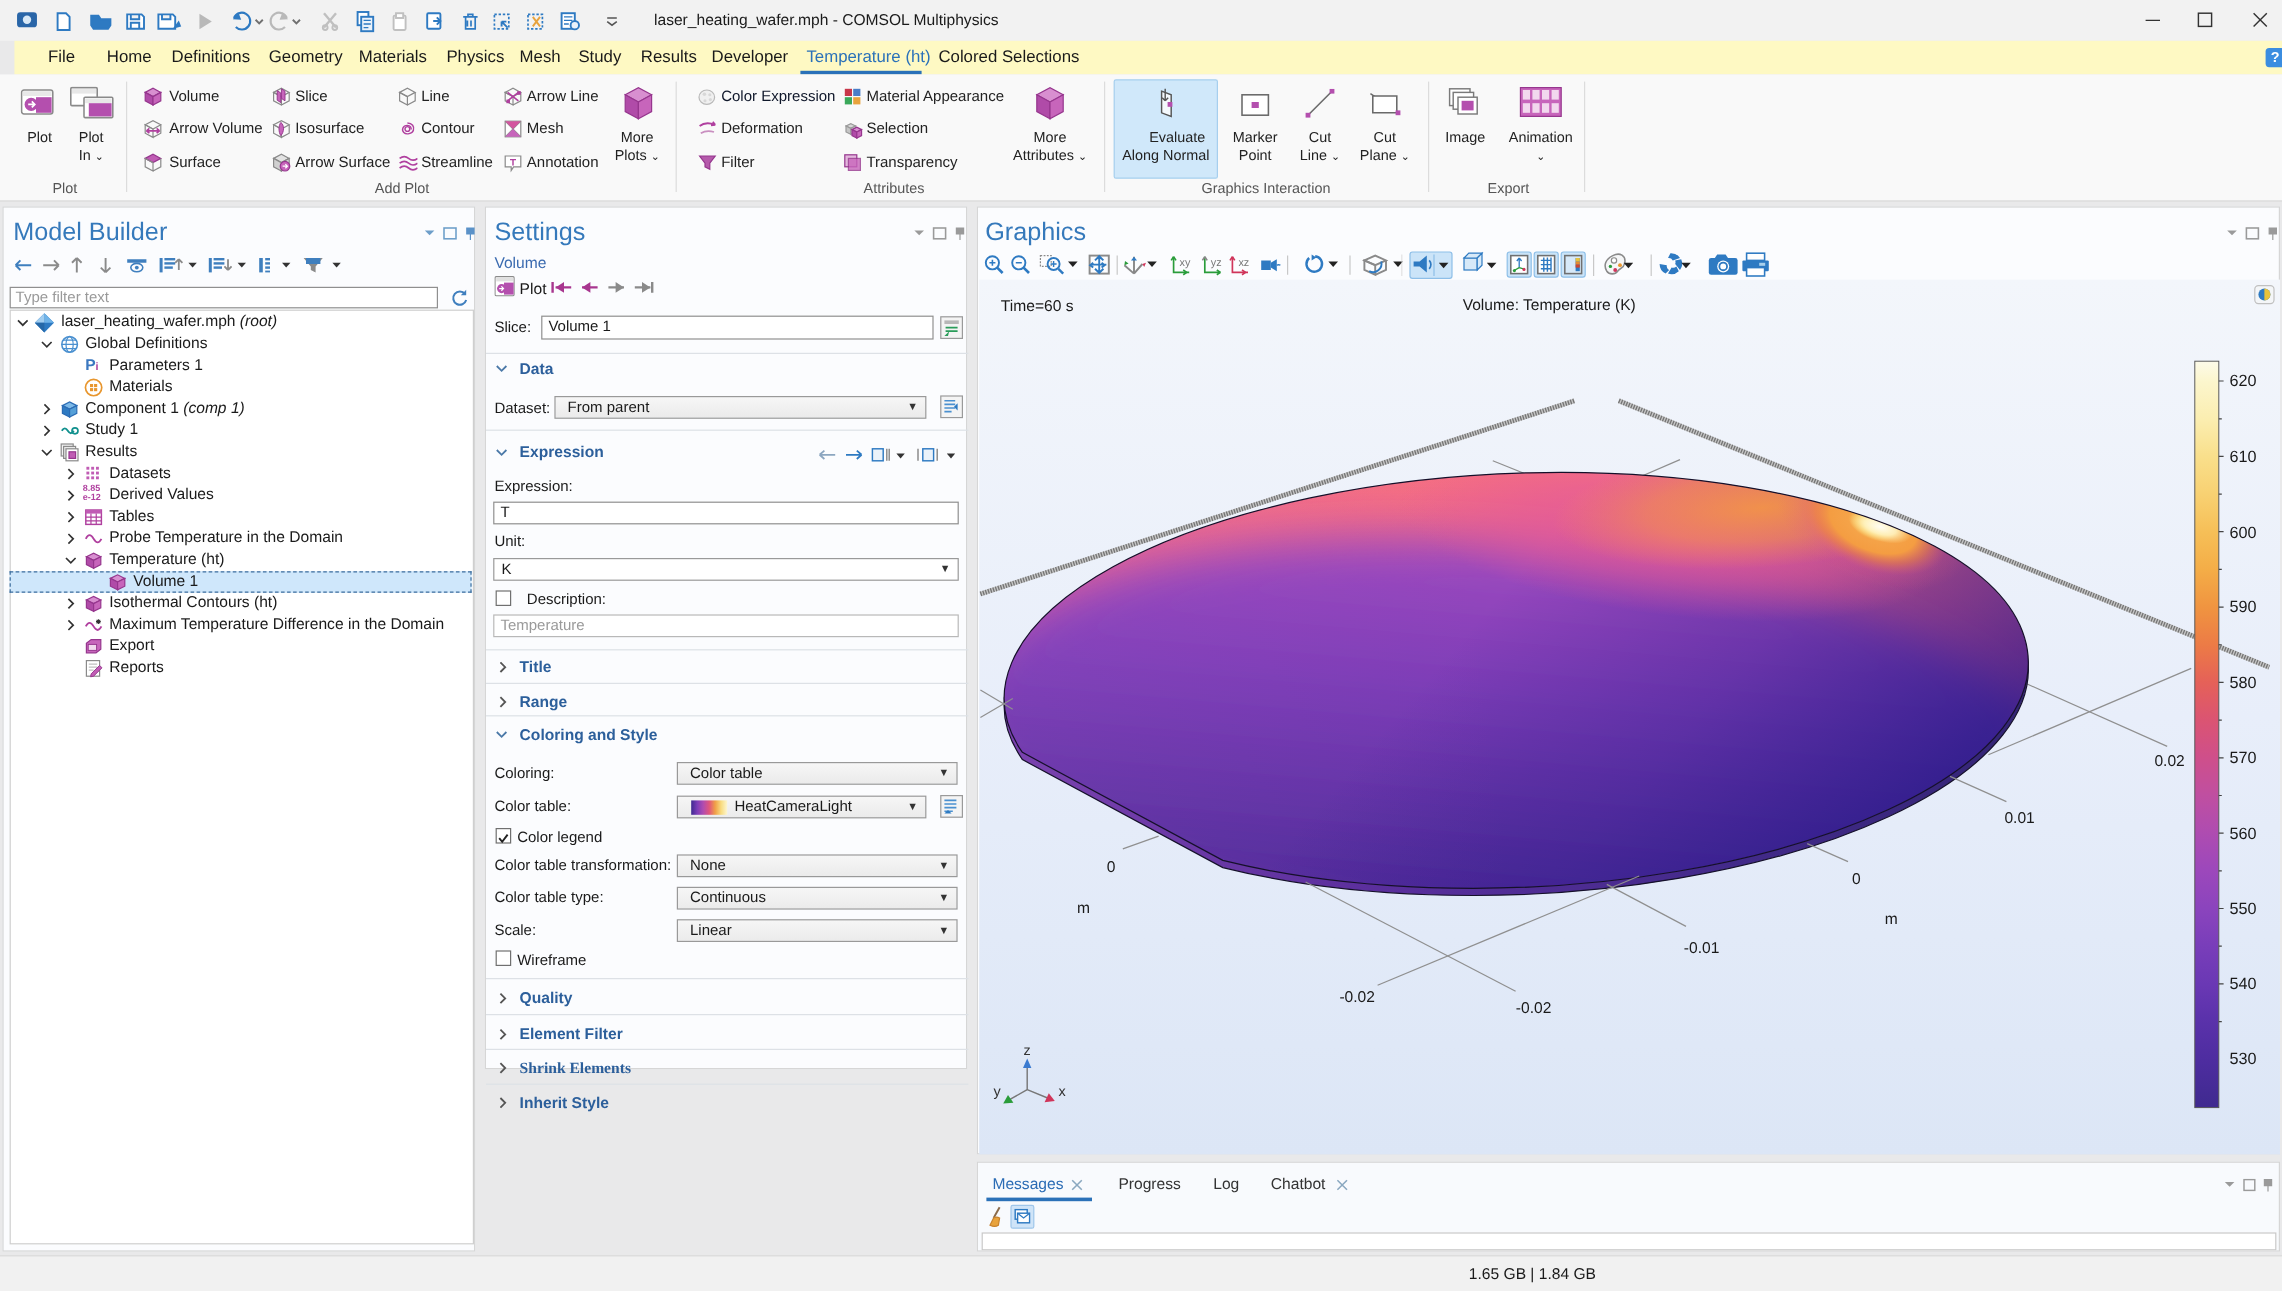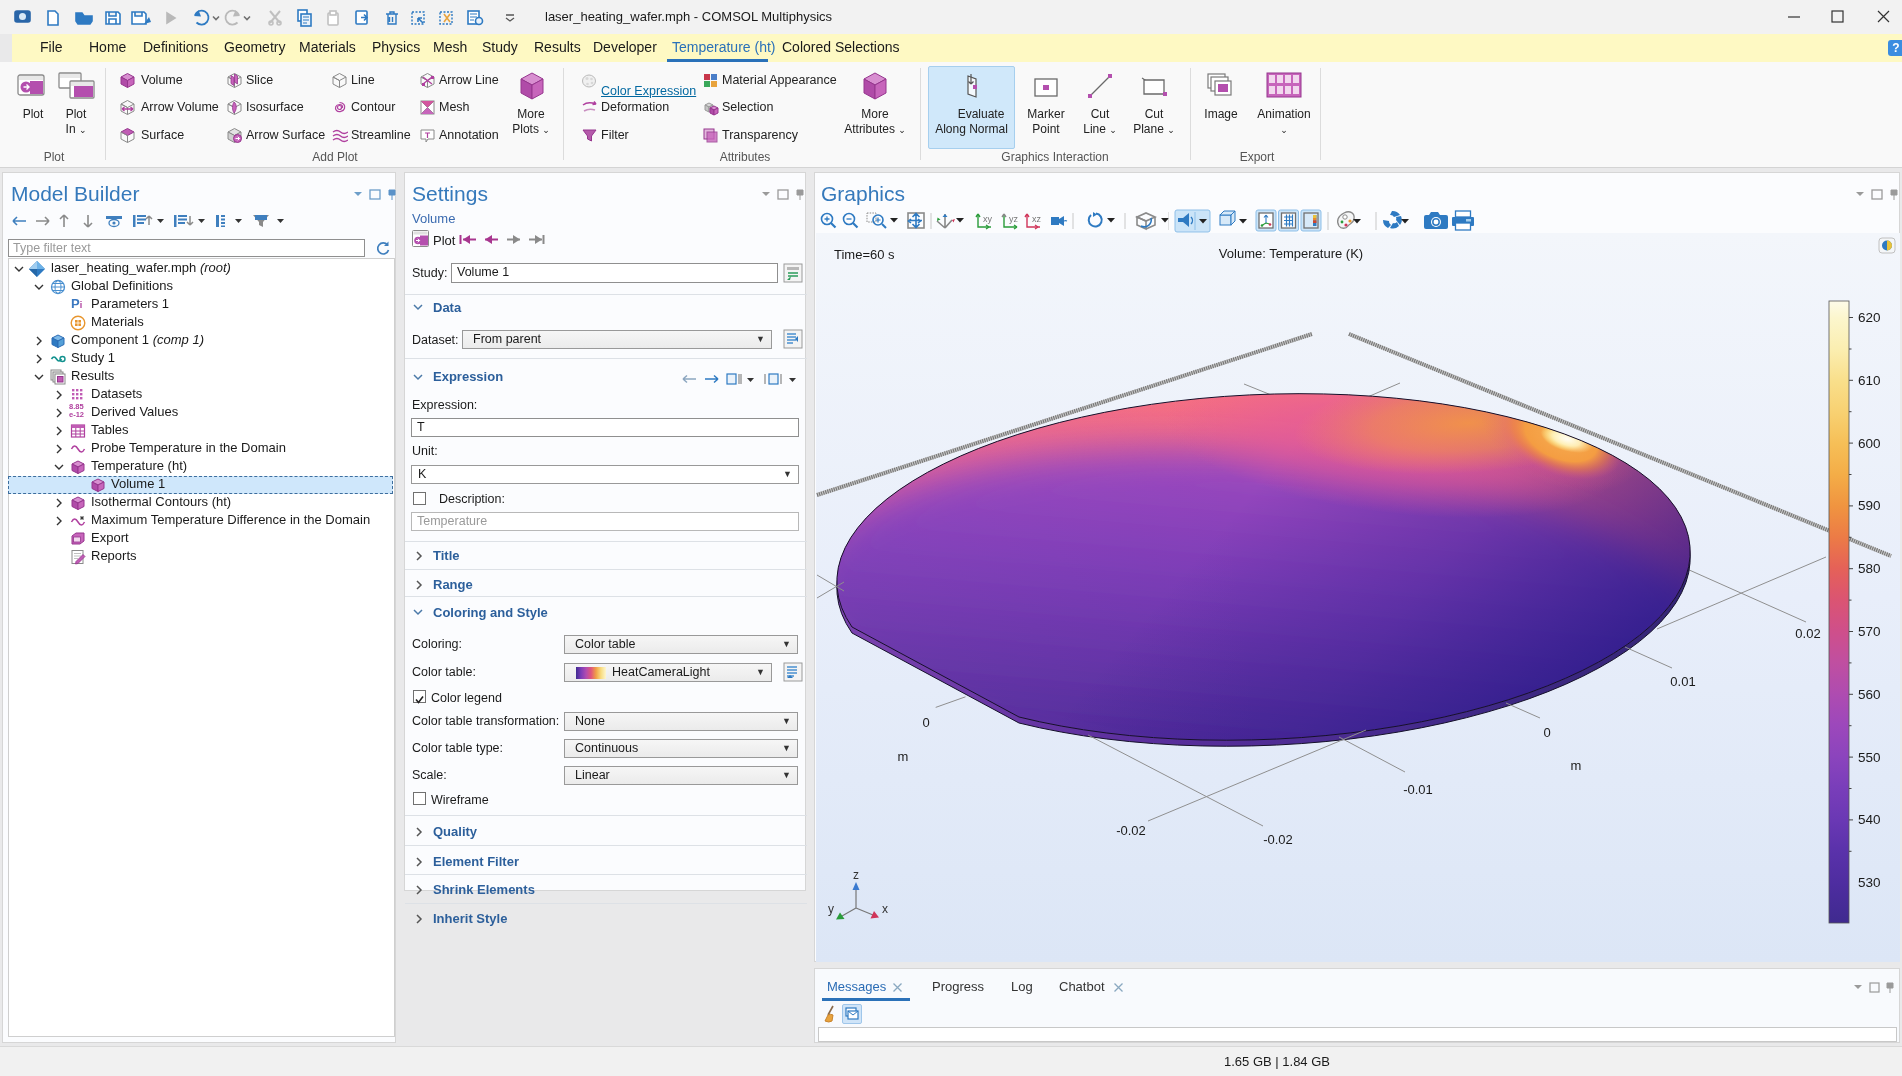--- a/index.html
+++ b/index.html
@@ -212,21 +212,21 @@
       <path d="M6 6 h5 m-2.5 0 v5" stroke="#b0409f" stroke-width="1.2" fill="none"></path>
     </svg>
 <div class="srow" style="left:439px;top:66px;">Annotation</div>
 <svg class="abs" style="left:581px;top:10px;" width="17" height="17" viewBox="0 0 17 17">
       <ellipse cx="8" cy="9" rx="6.5" ry="6" fill="#f0f0f0" stroke="#b9b9b9"></ellipse>
       <circle cx="6" cy="6.5" r="1.5" fill="#d8d8d8"></circle>
       <circle cx="10.5" cy="7" r="1.3" fill="#d8d8d8"></circle>
       <circle cx="11" cy="11" r="1.3" fill="#d8d8d8"></circle>
       <circle cx="6.5" cy="12" r="1.3" fill="#d8d8d8"></circle>
     </svg>
-<div class="srow" style="left:601px;top:22px;color:#0369a1;text-decoration:underline;">Color Expression</div>
+<div class="srow" style="left:601px;top:11px;color:#0f172a;">Color Expression</div>
 <svg class="abs" style="left:581px;top:37px;" width="17" height="17" viewBox="0 0 17 17">
       <path d="M2 6 q5 -4 13 -1 l-3.5 0.5 m3.5 -0.5 l-2 -2.5" stroke="#b0409f" stroke-width="1.5" fill="none"></path>
       <path d="M3 12 q5 -3 11 -1" stroke="#c98fc0" stroke-width="1.5" fill="none"></path>
     </svg>
 <div class="srow" style="left:601px;top:38px;">Deformation</div>
 <svg class="abs" style="left:581px;top:65px;" width="17" height="17" viewBox="0 0 17 17">
       <polygon points="2,3 15,3 10.5,9 10.5,14 6.5,12 6.5,9" fill="#b55aab" stroke="#96368e"></polygon>
     </svg>
 <div class="srow" style="left:601px;top:66px;">Filter</div>
 <svg class="abs" style="left:702px;top:10px;" width="17" height="17" viewBox="0 0 17 17">
@@ -563,21 +563,21 @@
         <path d="M33 1 l-7 4.5 l7 4.5 z" stroke="none"></path>
 </g>
 <g stroke="#8a8a8a" stroke-width="2" fill="#8a8a8a">
 <path d="M48 5.5 h13" fill="none"></path>
         <path d="M54 1 l7 4.5 l-7 4.5 z" stroke="none"></path>
 <path d="M70 5.5 h13" fill="none"></path>
         <path d="M76 1 l7 4.5 l-7 4.5 z" stroke="none"></path>
         <path d="M84.5 1 v9"></path>
 </g>
 </svg>
-<div class="lbl" style="left:7px;top:93px;">Study:</div>
+<div class="lbl" style="left:7px;top:93px;">Slice:</div>
 <div class="ti" style="left:46px;top:90px;width:327px;height:20px;padding:1px 5px;">Volume 1</div>
 <svg class="abs" style="left:378px;top:90px;" width="20" height="20" viewBox="0 0 20 20">
       <rect x="1" y="1" width="18" height="18" fill="#f4f4f4" stroke="#9a9a9a"></rect>
       <rect x="4" y="4" width="12" height="3" fill="#b8b8b8"></rect>
       <path d="M5 10 h10 M5 13 h10" stroke="#2a9c5a" stroke-width="1.4"></path>
       <path d="M4 17 l4 -4 l-1 4 z" fill="#2a9c5a"></path>
     </svg>
 <div class="divl" style="top:121px;"></div>
 <svg class="abs" style="left:8px;top:130px;" width="10" height="8">
       <path d="M1 2 l4 4 l4 -4" stroke="#4b79a8" fill="none" stroke-width="1.5"></path>
@@ -681,21 +681,21 @@
 <div class="abs seclbl" style="left:28px;top:651px;">Quality</div>
 <div class="divl" style="top:672px;"></div>
 <svg class="abs" style="left:10px;top:684px;" width="8" height="10">
       <path d="M2 1 l4 4 l-4 4" stroke="#555" fill="none" stroke-width="1.5"></path>
     </svg>
 <div class="abs seclbl" style="left:28px;top:681px;">Element Filter</div>
 <div class="divl" style="top:701px;"></div>
 <svg class="abs" style="left:10px;top:712px;" width="8" height="10">
       <path d="M2 1 l4 4 l-4 4" stroke="#555" fill="none" stroke-width="1.5"></path>
     </svg>
-<div class="abs seclbl" style="left:28px;top:709px;">Shrink Elements</div>
+<div class="abs seclbl" style="left:28px;top:709px;font-family:Liberation Serif, serif;">Shrink Elements</div>
 <div class="divl" style="top:730px;"></div>
 <svg class="abs" style="left:10px;top:741px;" width="8" height="10">
       <path d="M2 1 l4 4 l-4 4" stroke="#555" fill="none" stroke-width="1.5"></path>
     </svg>
 <div class="abs seclbl" style="left:28px;top:738px;">Inherit Style</div>
 </div>
 <div id="gfxpanel" class="abs panel">
 <div class="ptitle abs" style="left:6px;top:9px;">Graphics</div>
 <svg class="abs" style="left:1040px;top:15px;" width="44" height="14" viewBox="0 0 44 14">
 <path d="M1 4 l4 4 l4 -4 z" fill="#9a9a9a"></path>

